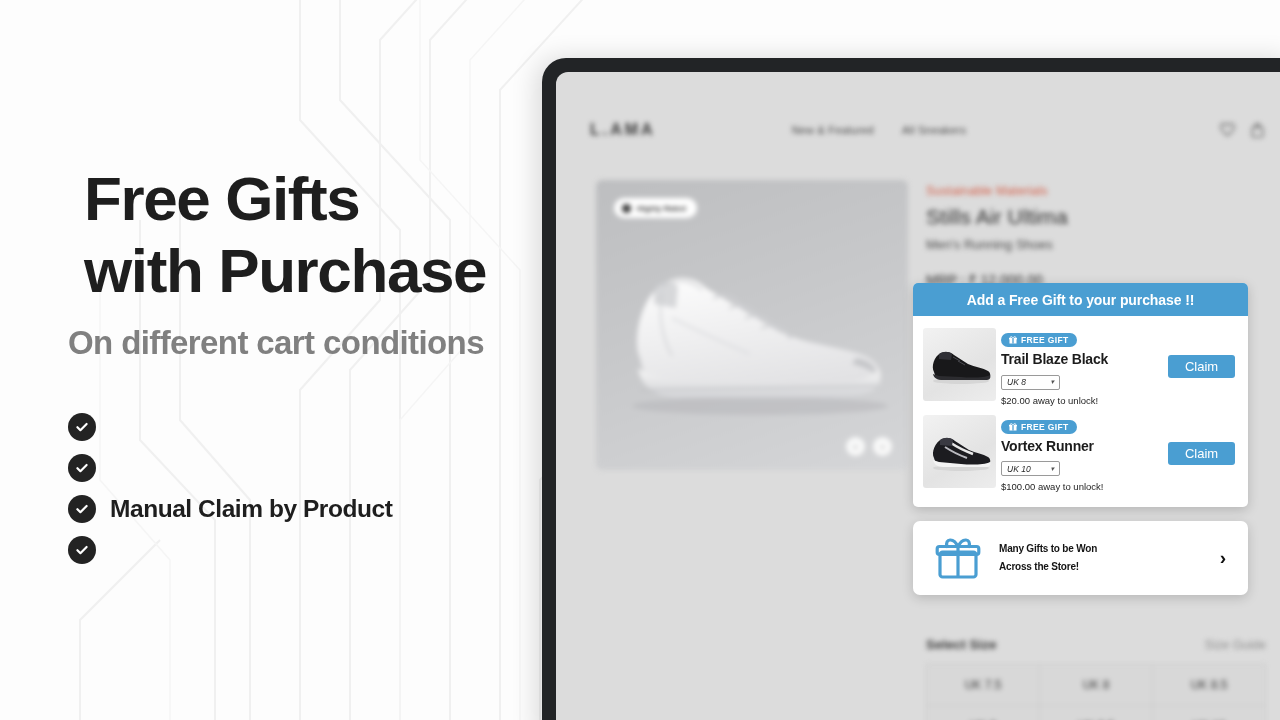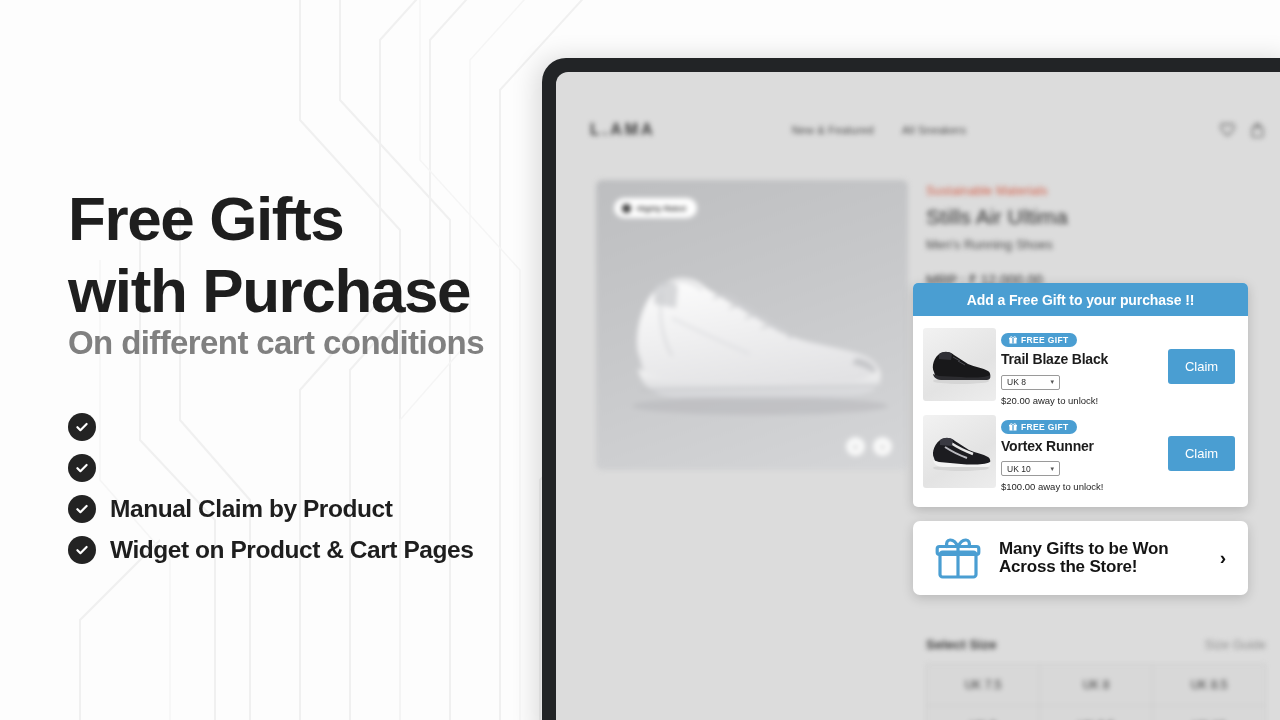--- a/index.html
+++ b/index.html
@@ -34,28 +34,27 @@
     position: absolute;
     left: 68px;
     top: 0;
     width: 470px;
     height: 720px;
   }
 
   .headline {
     position: absolute;
     top: 163px;
-    left: 0;
+    left: 16px;
     font-size: 62px;
     line-height: 72px;
     font-weight: bold;
     letter-spacing: -1.4px;
     color: #1e1e1e;
     white-space: pre-line;
-    margin-top: 20px;
   }
 
   .subheadline {
     position: absolute;
     top: 324px;
     left: 0;
     font-size: 33px;
     line-height: 38px;
     font-weight: bold;
     letter-spacing: -0.6px;
@@ -338,31 +337,32 @@
     gap: 10px;
     border: 1px solid #9a9a9a;
     border-radius: 2px;
     background: #fff;
     height: 15px;
     padding: 0 5px;
     font-size: 8.5px;
     color: #2a2a2a;
     margin-bottom: 5px;
     min-width: 59px;
+    font-style: italic;
   }
   .size-select .caret { font-size: 7px; color: #555; }
   .unlock-text {
     font-size: 9.5px;
     color: #1f1f1f;
   }
   .claim-btn {
     flex: 0 0 auto;
     align-self: center;
     width: 67px;
-    height: 35px;
+    height: 23px;
     background: #4a9ed2;
     color: #ffffff;
     border: none;
     border-radius: 3px;
     font-size: 13px;
     font-family: "Liberation Sans", sans-serif;
     display: flex;
     align-items: center;
     justify-content: center;
     margin-right: 3px;
@@ -382,21 +382,21 @@
     display: flex;
     align-items: center;
     padding: 0 14px 0 22px;
     z-index: 10;
     cursor: pointer;
   }
   .mg-icon { flex: 0 0 auto; margin-right: 18px; }
   .mg-icon svg { display: block; }
   .mg-text {
     flex: 1 1 auto;
-    font-size: 17px;
+    font-size: 10px;
     font-weight: bold;
     color: #141414;
     line-height: 18px;
     letter-spacing: -0.2px;
     white-space: pre-line;
   }
   .mg-chev {
     flex: 0 0 auto;
     font-size: 19px;
     font-weight: bold;
@@ -461,21 +461,20 @@
         </span>
         <span class="feature-label">Manual Claim by Product</span>
       </div>
 
       <div class="feature-item">
         <span class="check-badge">
           <svg width="16" height="16" viewBox="0 0 16 16">
               <path d="M3.4 8.2 L6.4 11.2 L12.6 5" stroke="#ffffff" stroke-width="2.2" fill="none" stroke-linecap="round" stroke-linejoin="round"></path>
             </svg>
         </span>
-        <span class="feature-label">Widget on Product &amp; Cart Pages</span>
       </div>
 
     </div>
   </div>
 
   <div class="device">
     <div class="device-screen">
 
       <div class="blurred">
 

